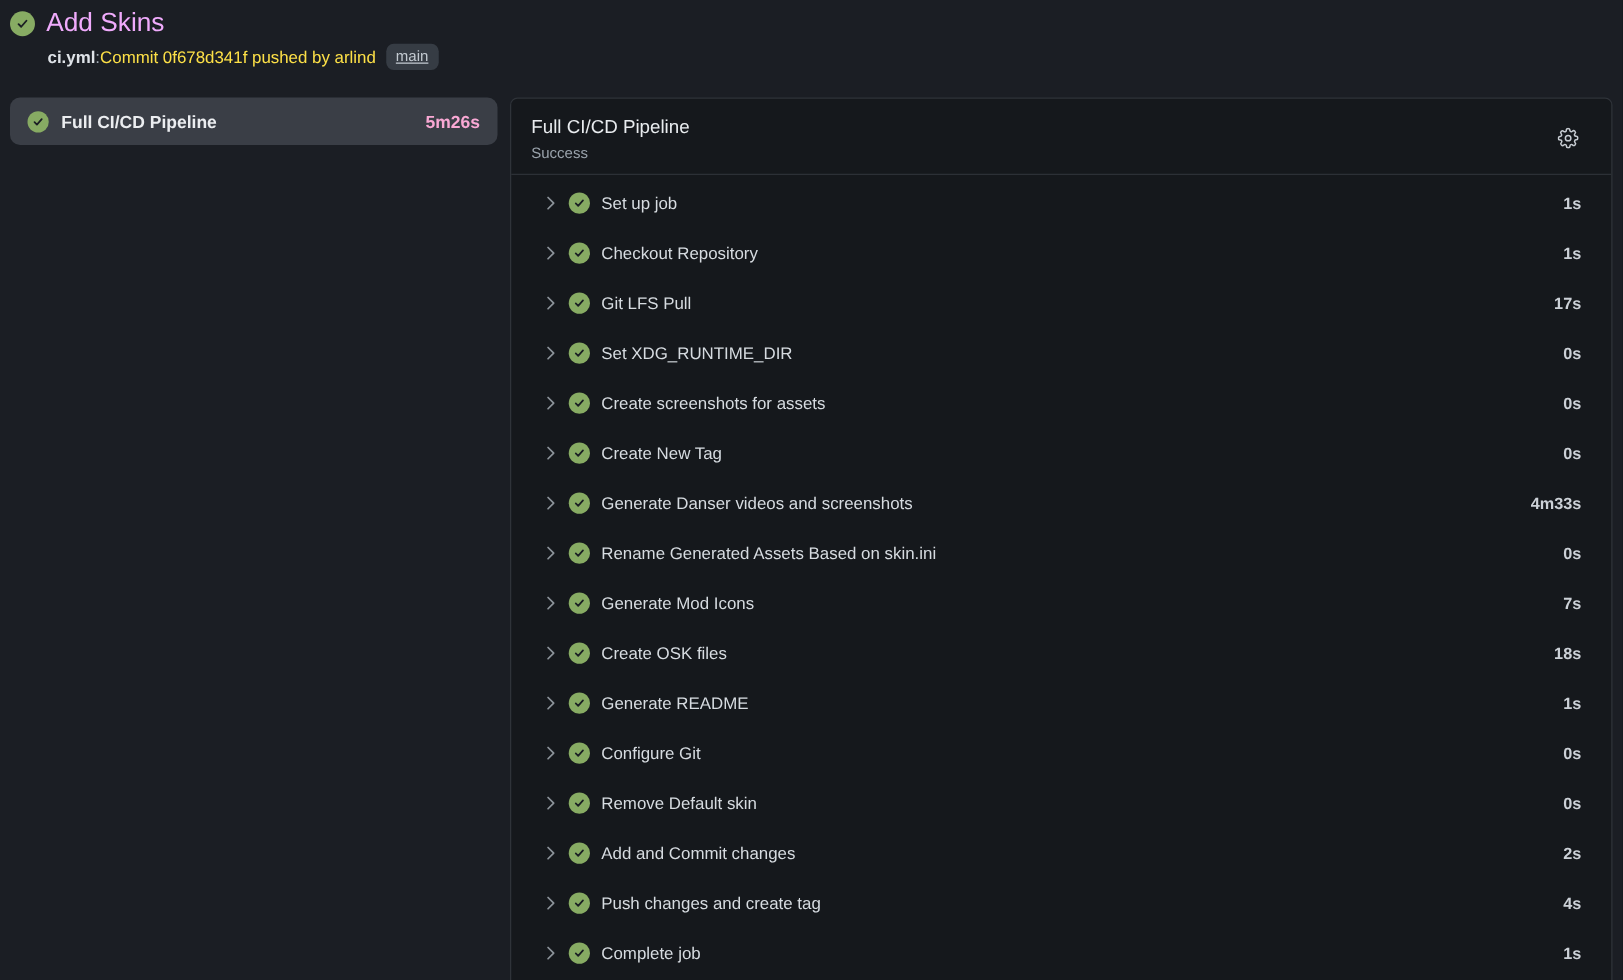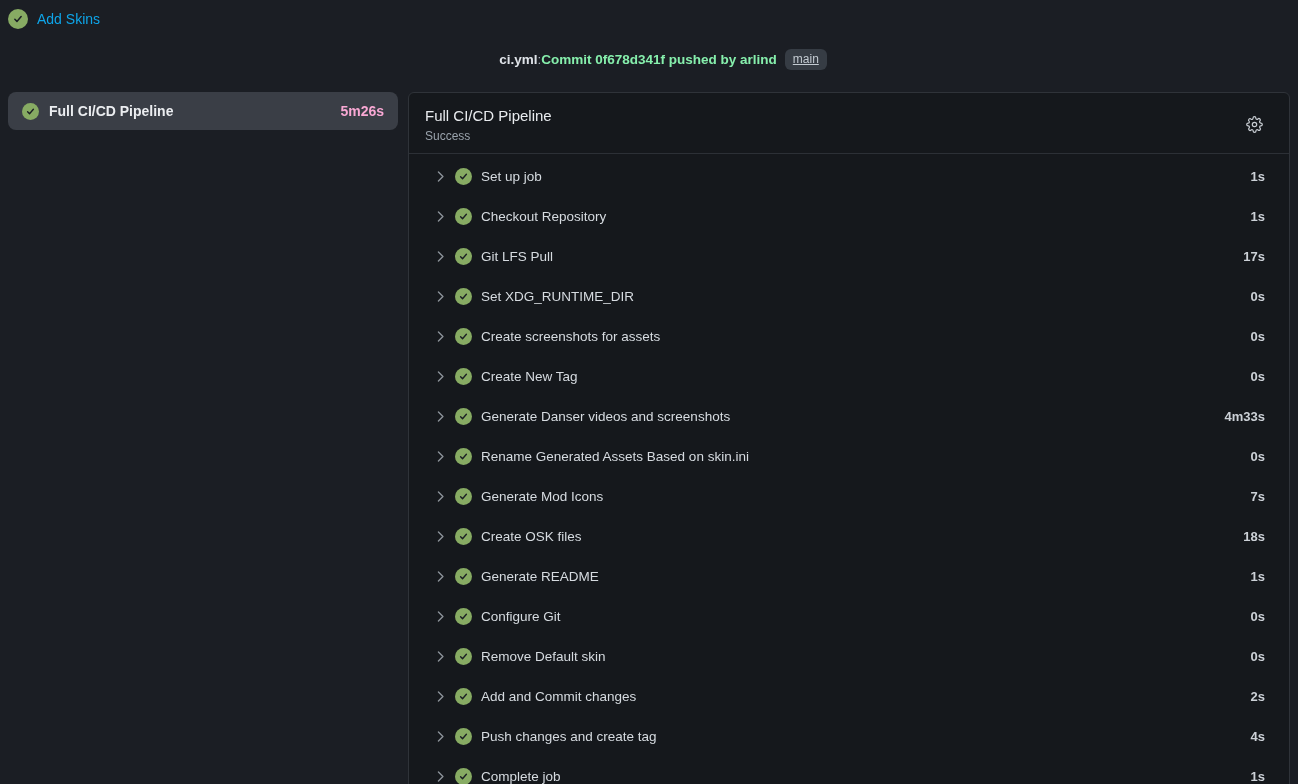--- a/index.html
+++ b/index.html
@@ -8,28 +8,28 @@
     width: 1298px; height: 784px;
     background: #1b1e24;
     color: #d6dbe0;
     font-family: "Liberation Sans", sans-serif;
     overflow: hidden;
   }
 
   
   .run-header { padding: 6px 10px 10px 8px; }
   .run-title-row { display: flex; align-items: center; gap: 9px; }
-  .run-title { font-size: 14px; font-weight: 400; color: #0ea5e9; line-height: 26px; }
+  .run-title { font-size: 21px; font-weight: 400; color: #f0abfc; line-height: 26px; }
   .run-subtitle {
-    margin-left: 30px; margin-top: 17px;
+    margin-left: 30px; margin-top: 3px;
     font-size: 13.5px; color: #a4adb6; line-height: 20px;
-    display: flex; align-items: center; justify-content: center;
+    display: flex; align-items: center;
   }
   .run-subtitle .wf-file { font-weight: 700; color: #dfe3e8; }
-  .run-subtitle .commit-link { color: #86efac; font-weight: bold; }
+  .run-subtitle .commit-link { color: #fde047; }
   .branch-badge {
     display: inline-block; margin-left: 8px;
     background: #363c44; color: #c3cad1;
     font-size: 12px; line-height: 14px;
     padding: 3px 8px 4px; border-radius: 6px; text-decoration: underline;
   }
 
   
   .content { display: flex; align-items: flex-start; padding: 12px 8px; gap: 10px; }
 

